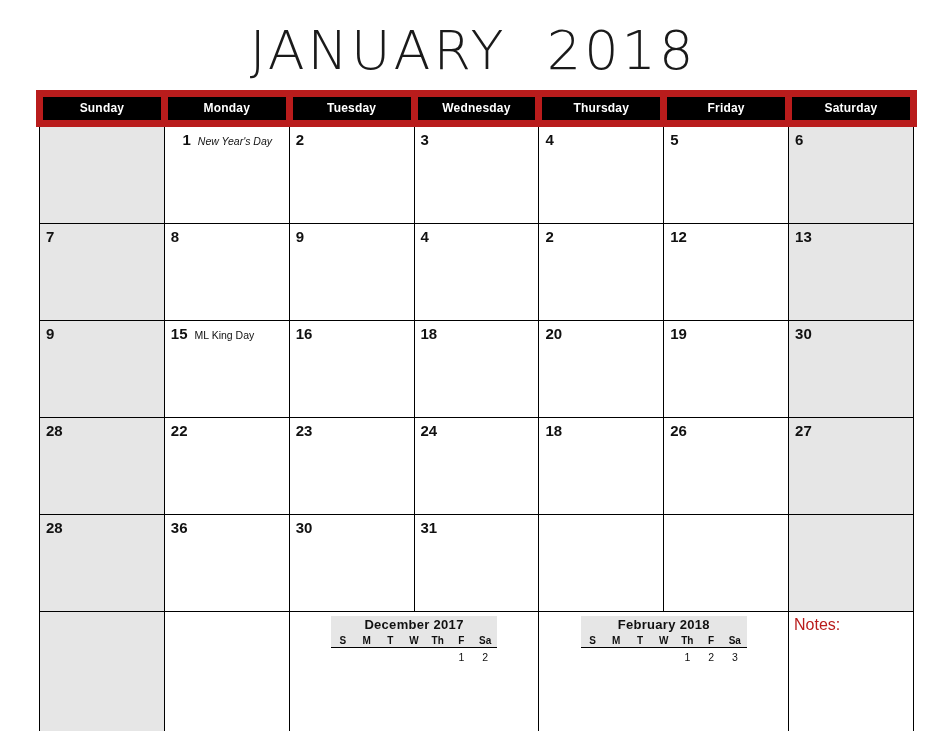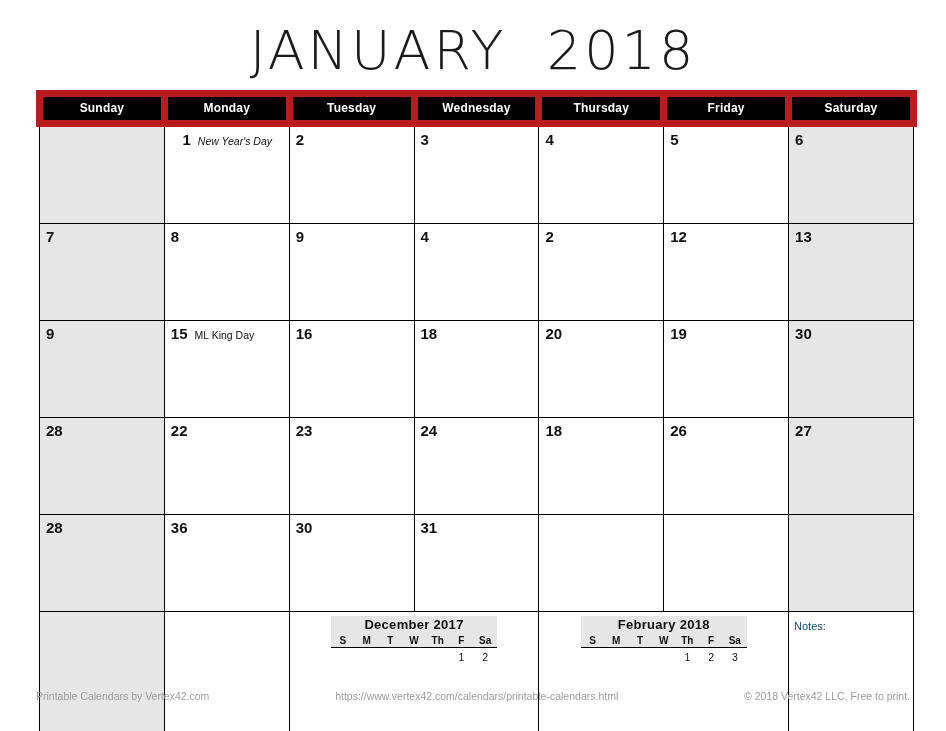--- a/index.html
+++ b/index.html
@@ -106,22 +106,22 @@
   td.day-offset .daycell-inner { justify-content: flex-start; }
 
   
   tr.bottom-row td { height: 98px; }
   tr.bottom-row td.mini-cell { padding: 0; vertical-align: top; }
   tr.bottom-row td.notes-cell {
     background: #ffffff;
     padding: 4px 0 0 5px;
   }
   .notes-label {
-    font-size: 11px;
-    color: #0c4a6e;
+    font-size: 16px;
+    color: #b91c1c;
   }
 
   
   .mini {
     width: 166px;
     margin: 4px auto 0 auto;
     border-collapse: collapse;
     table-layout: fixed;
     font-size: 10px;
   }
@@ -489,19 +489,14 @@
           </table>
         </td>
 
         <td class="notes-cell">
           <span class="notes-label">Notes:</span>
         </td>
       </tr>
     </tbody>
   </table>
 
-  <div class="footer">
-    <div class="f-left">Printable Calendars by Vertex42.com</div>
-    <div class="f-mid">https://www.vertex42.com/calendars/printable-calendars.html</div>
-    <div class="f-right">© 2018 Vertex42 LLC. Free to print.</div>
-  </div>
 
 </div>
 
 </body></html>

